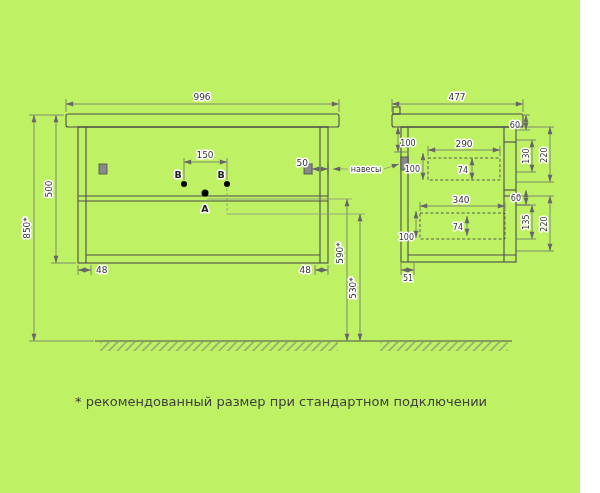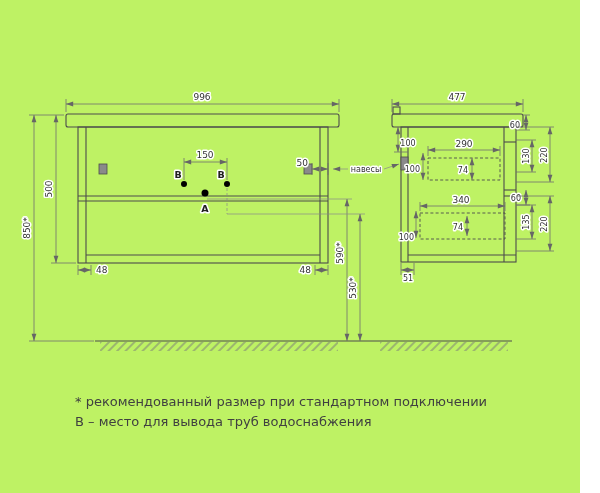--- a/index.html
+++ b/index.html
@@ -236,15 +236,14 @@
   <g class="dim">
     <line x1="401" y1="263" x2="401" y2="275"></line>
     <line x1="414" y1="263" x2="414" y2="275"></line>
     <line x1="401" y1="270" x2="414" y2="270" marker-start="url(#arrow)" marker-end="url(#arrow)"></line>
     <text class="t t8" x="408" y="281" text-anchor="middle">51</text>
   </g>
 </svg>
 
 <div class="notes">
   <div>* рекомендованный размер при стандартном подключении</div>
-  <div>B – место для вывода труб водоснабжения</div>
 </div>
 </div>
 
 </body></html>

